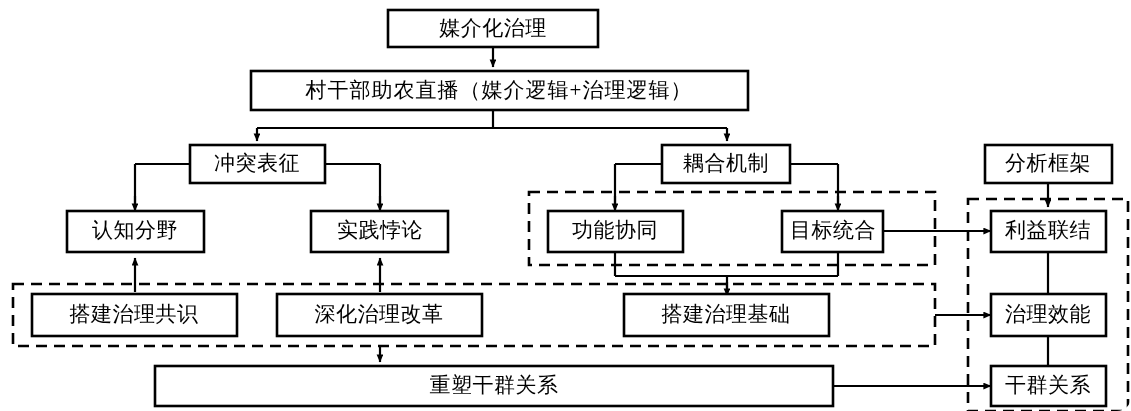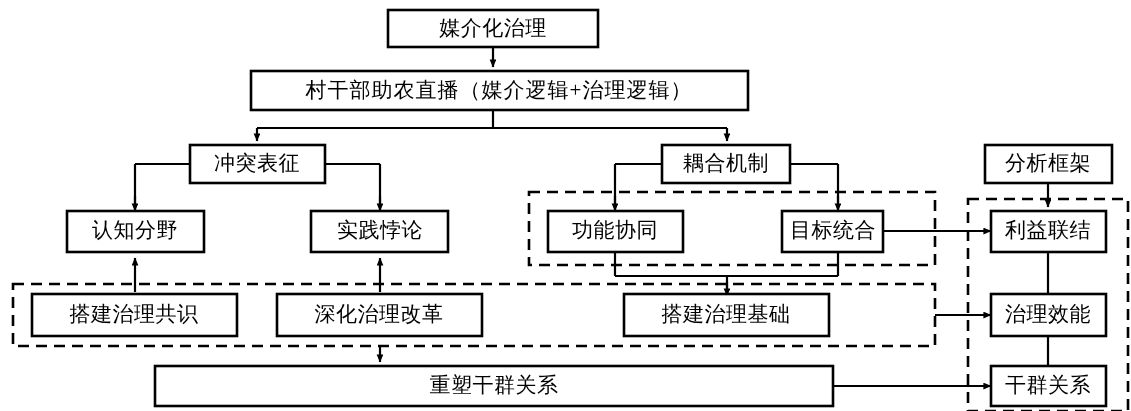--- a/index.html
+++ b/index.html
@@ -7,20 +7,21 @@
     padding: 0;
     background: #ffffff;
   }
   #diagram-root {
     position: relative;
     width: 1131px;
     height: 411px;
     background: #ffffff;
     font-family: "Liberation Serif", "DejaVu Serif", serif;
     overflow: hidden;
+    border-radius: 14px;
   }
   svg#flow {
     position: absolute;
     left: 0;
     top: 0;
     width: 1131px;
     height: 411px;
   }
   .node-rect {
     fill: #ffffff;

